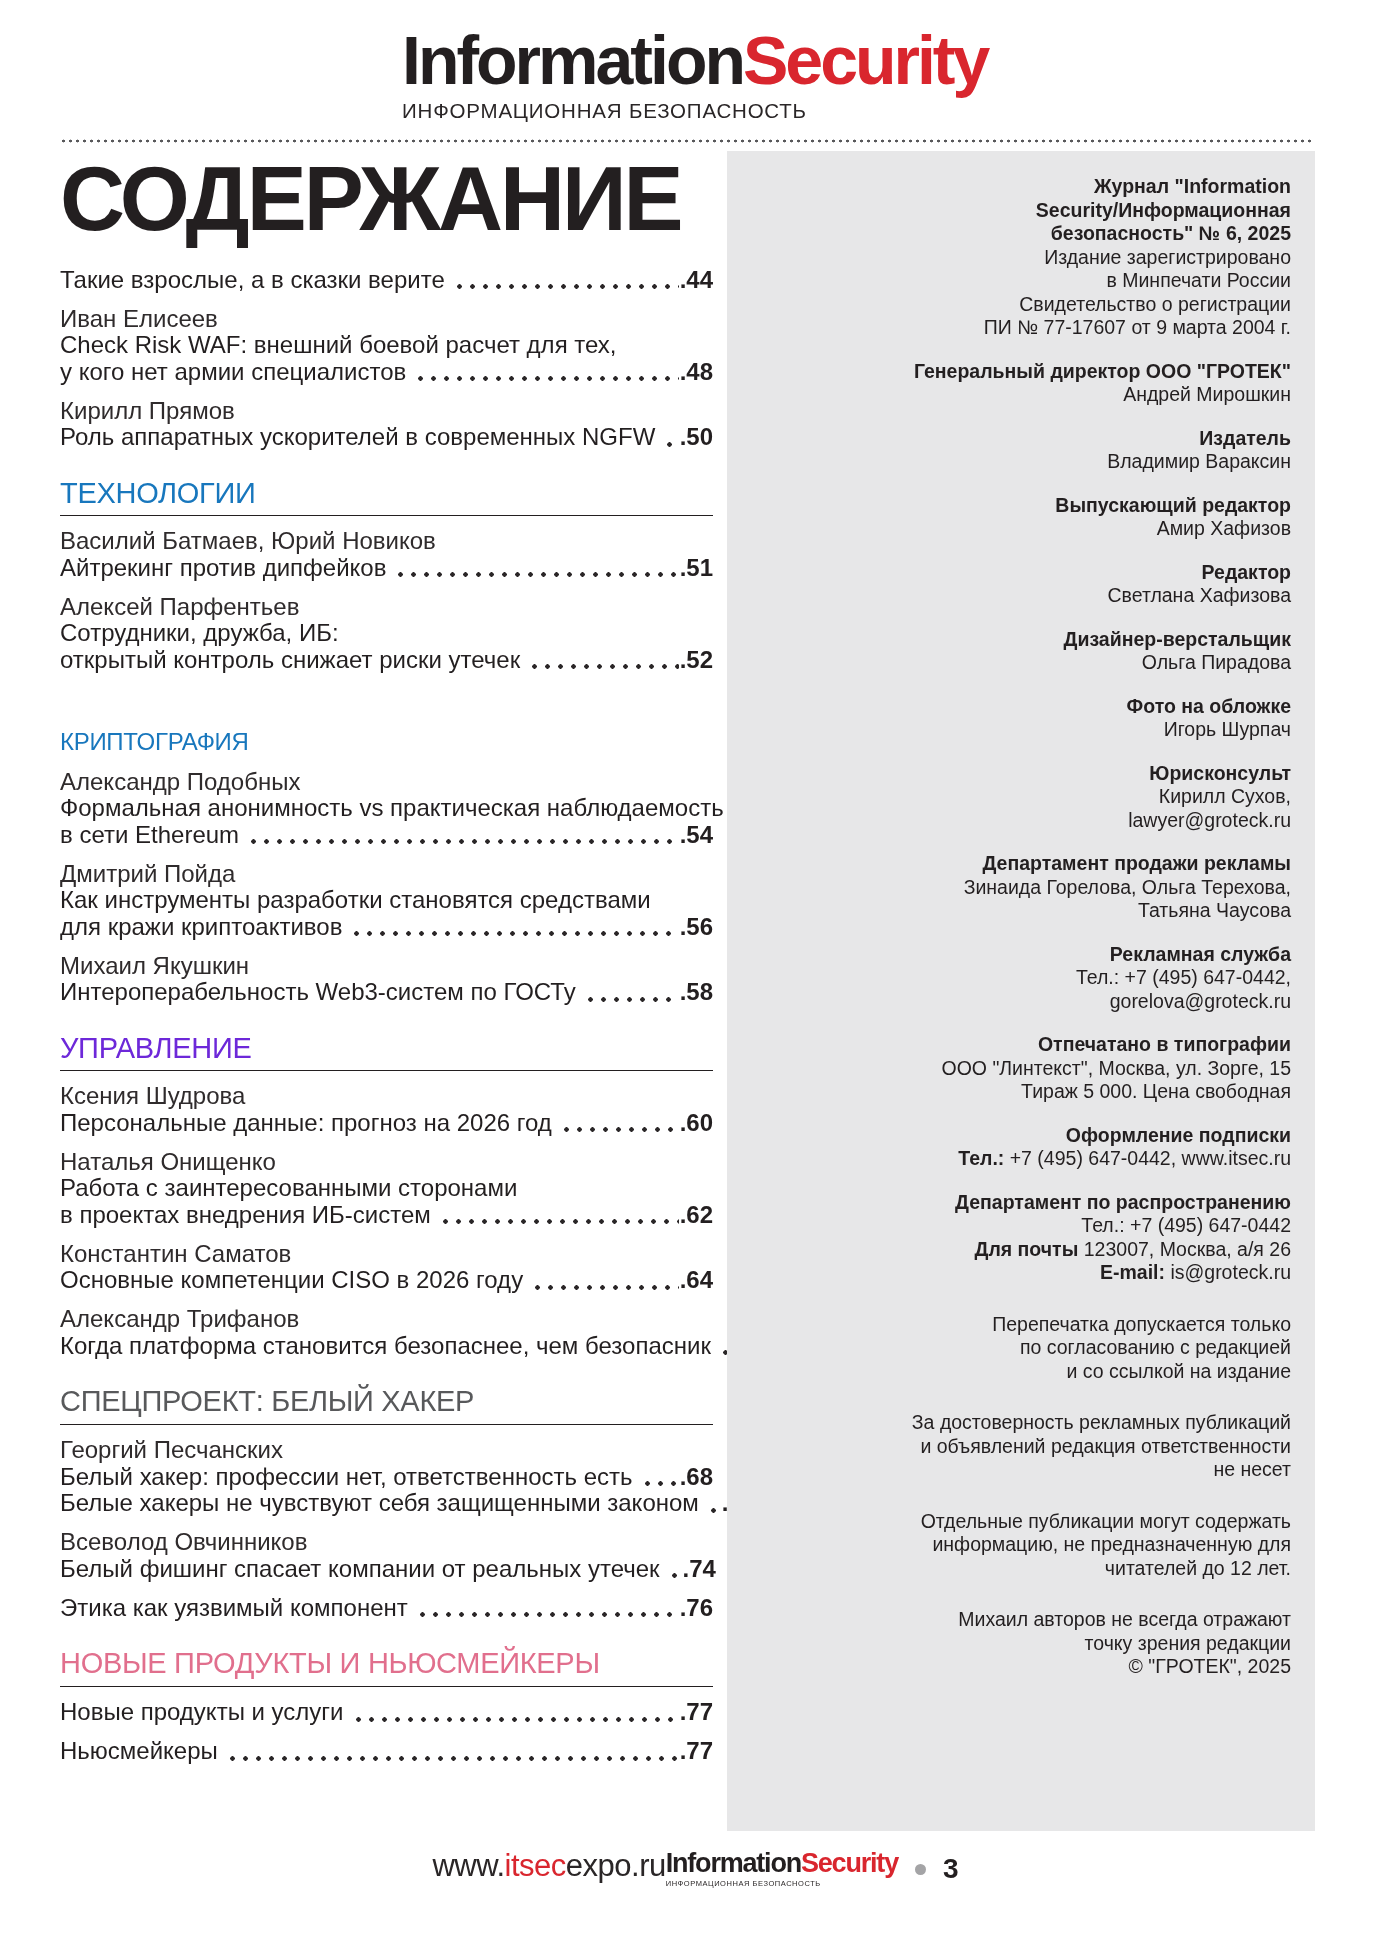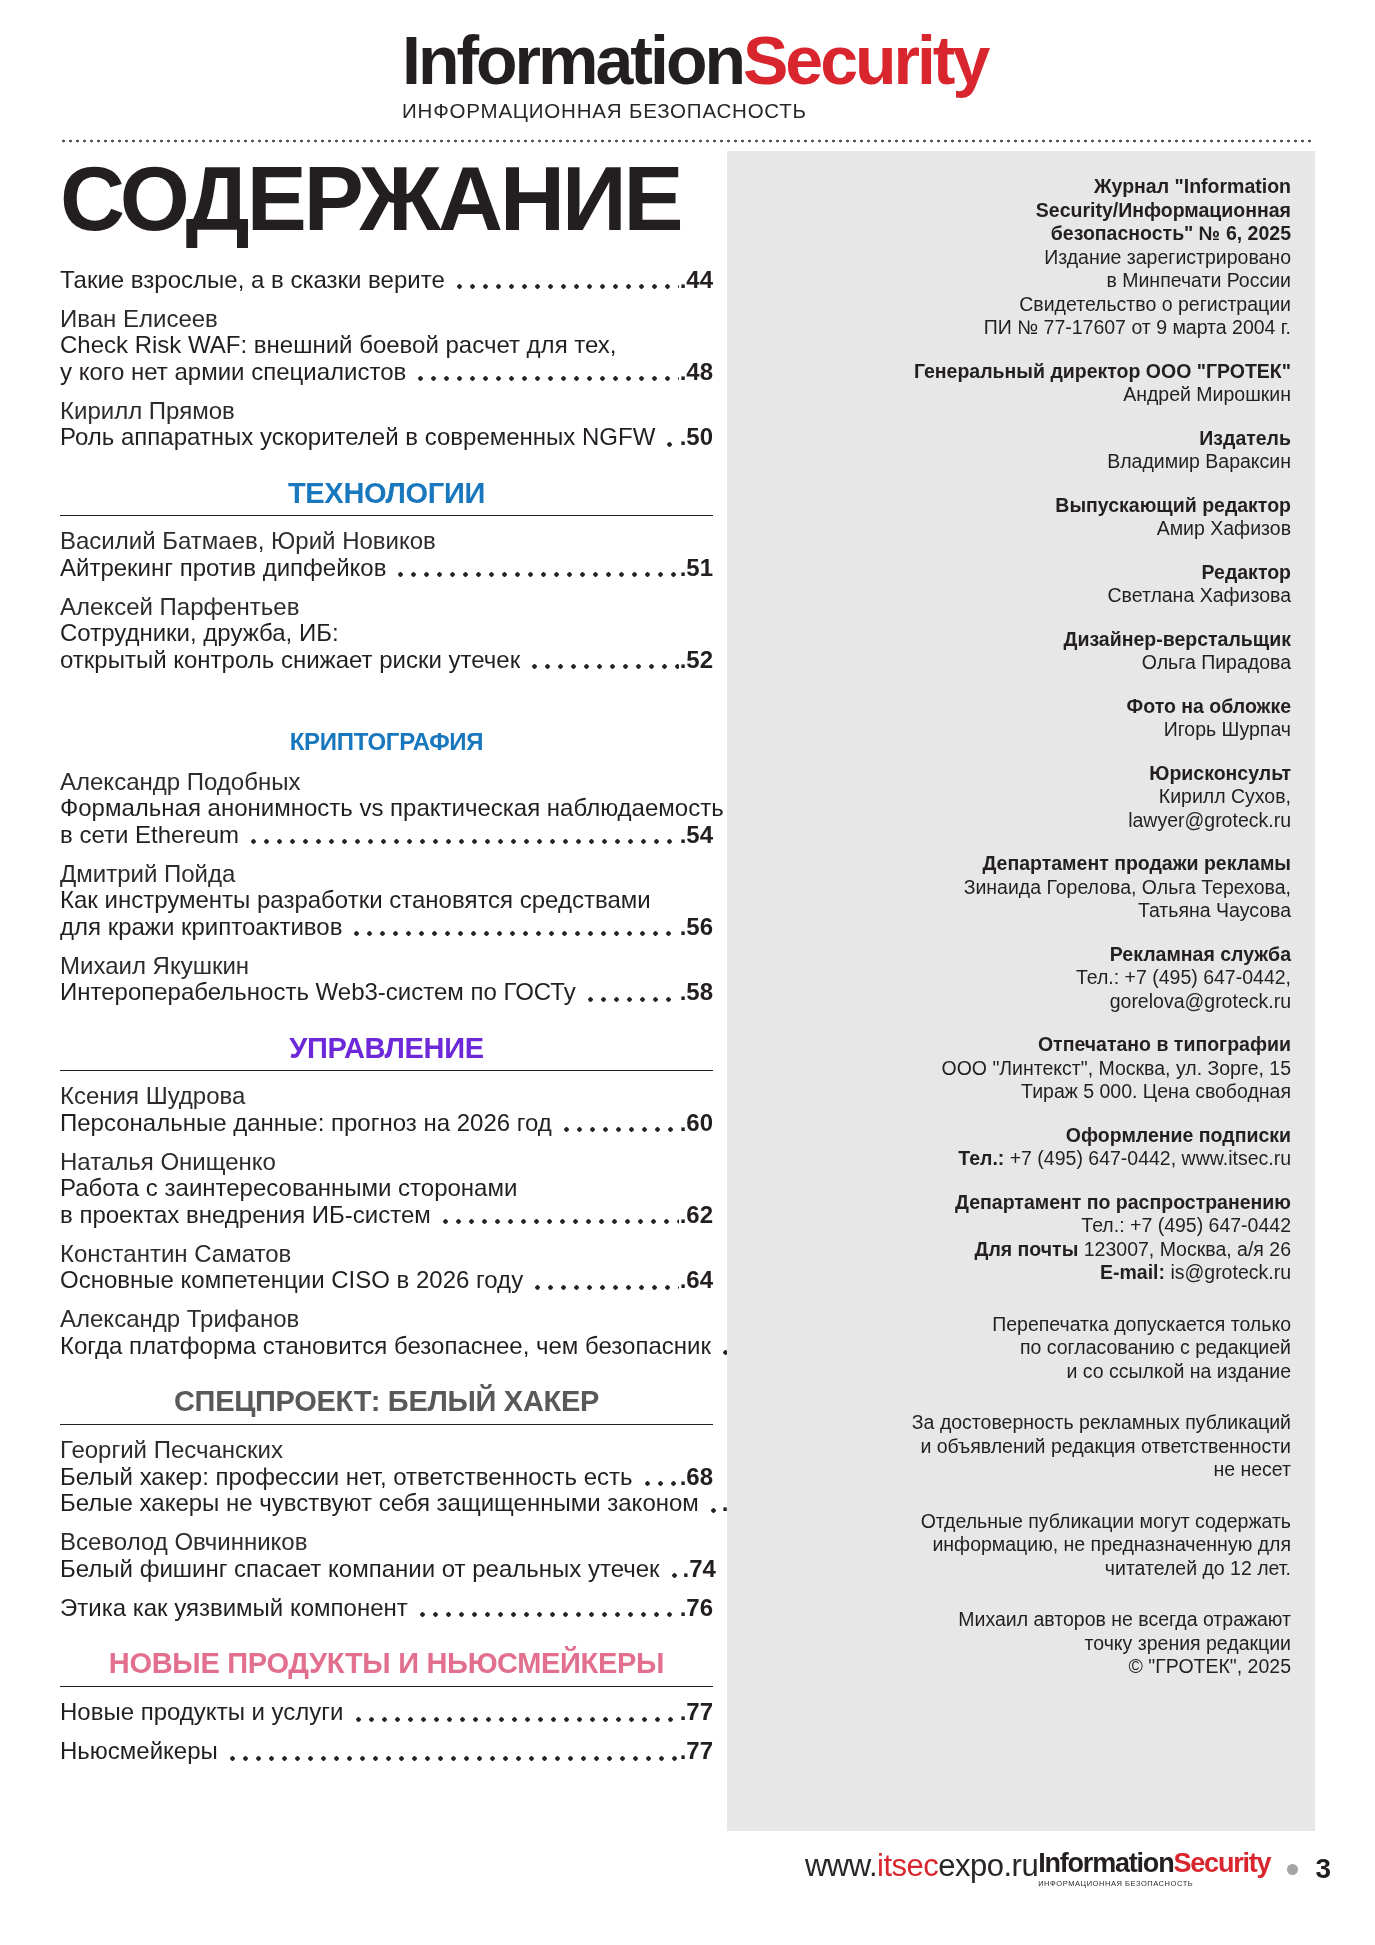--- a/index.html
+++ b/index.html
@@ -14,21 +14,21 @@
   .logo { font-size:68px; font-weight:bold; letter-spacing:-3px; line-height:1; white-space:nowrap; }
   .logo .red { color:#d9262e; }
   .logo-sub { font-size:20.5px; letter-spacing:0.8px; margin-top:5px; color:#2a2627; }
   .top-rule { margin:16px 60px 0 60px; height:4px;
     background-image:radial-gradient(circle,#59595b 1.2px,transparent 1.7px);
     background-size:7px 4px; background-repeat:repeat-x; background-position:left center; }
   
   .main { display:flex; padding:8px 60px 0 60px; gap:14px; align-items:flex-start; }
   .toc-col { width:653px; flex:0 0 auto; }
   h1.title { font-size:90px; font-weight:bold; letter-spacing:-3px; line-height:1.04; margin:2px 0 20px 0; }
-  .toc-heading { font-size:29px; font-weight:bold; margin-top:26px; letter-spacing:-0.3px; line-height:1.15;text-align:center; }
+  .toc-heading { font-size:29px; font-weight:normal; margin-top:26px; letter-spacing:-0.3px; line-height:1.15; }
   .toc-heading.small { font-size:24px; margin-top:55px; }
   .c-blue   { color:#1877bd; }
   .c-orange { color:#6d28d9; }
   .c-gray   { color:#58595b; }
   .c-pink   { color:#e16f8d; }
   .heading-rule { border-bottom:1.5px solid #231f20; margin-top:5px; }
   .entry { margin-top:12.5px; font-size:24px; }
   .entry .author { font-weight:normal; color:#2f2b2c; line-height:26.5px; }
   .row { display:flex; line-height:26.5px; }
   .row .t { font-weight:normal; white-space:pre; }
@@ -39,21 +39,21 @@
   
   .sidebar { flex:1 1 auto; background:#e7e7e8; padding:24px 24px 28px 28px;
     text-align:right; font-size:19.5px; line-height:23.5px; min-height:1680px; }
   .sb-block { margin-top:20px; }
   .sb-block:first-child { margin-top:0; }
   .sb-block.gap { margin-top:28px; }
   .sb-head { font-weight:bold; white-space:pre-line; }
   .sb-b { font-weight:bold; }
   
   .footer { position:absolute; left:60px; right:44px; top:1848px;
-    display:flex; justify-content:flex-end; align-items:flex-start; }
+    display:flex; justify-content:center; align-items:flex-start; }
   .site-link { font-size:31px; color:#2a2627; letter-spacing:-0.5px; }
   .site-link .red { color:#d9262e; }
   .footer-right { display:flex; align-items:center; gap:17px; margin-top:2px; }
   .mini-logo { font-size:27px; font-weight:bold; letter-spacing:-1.2px; line-height:1; white-space:nowrap; }
   .mini-logo .red { color:#d9262e; }
   .mini-sub { font-size:7.5px; letter-spacing:0.55px; margin-top:2px; color:#2a2627; }
   .dot { width:11px; height:11px; border-radius:50%; background:#a4a4a6; }
   .page-no { font-size:28px; font-weight:bold; }
 </style>
 </head>

